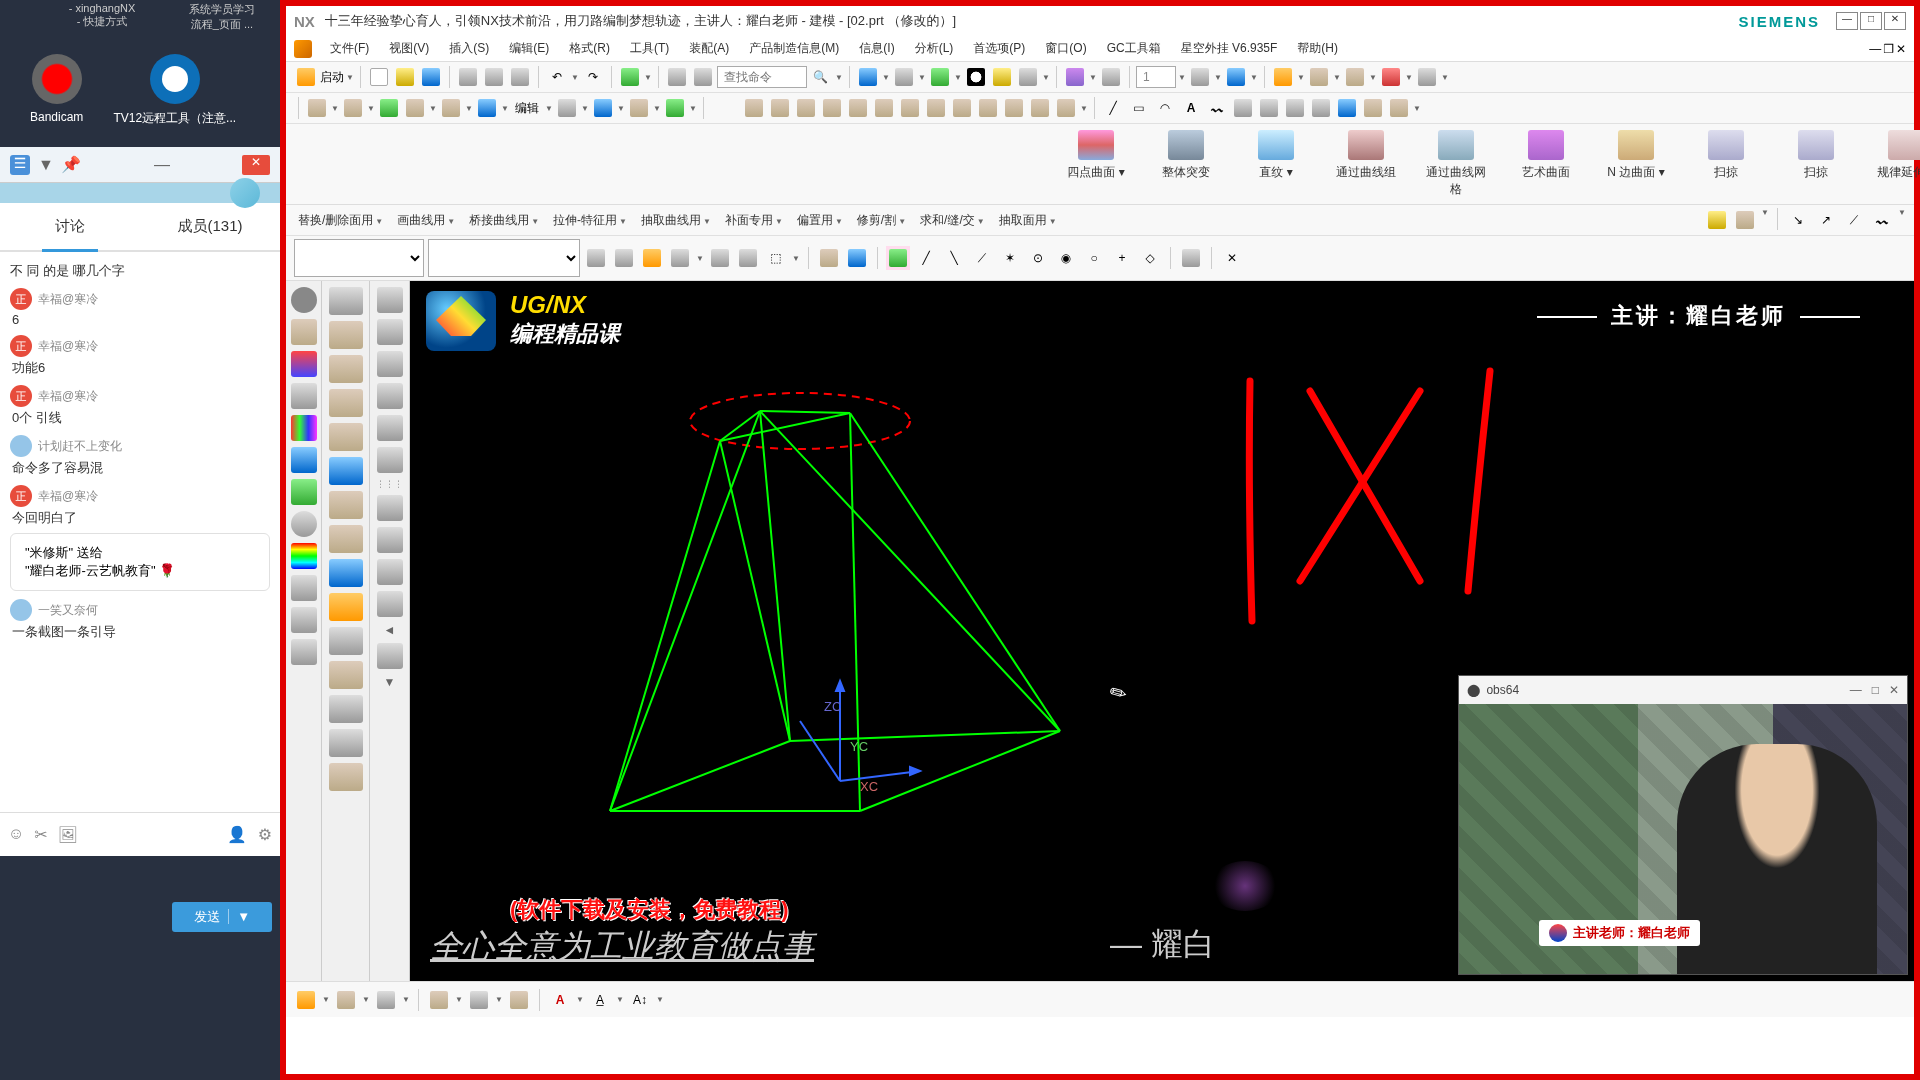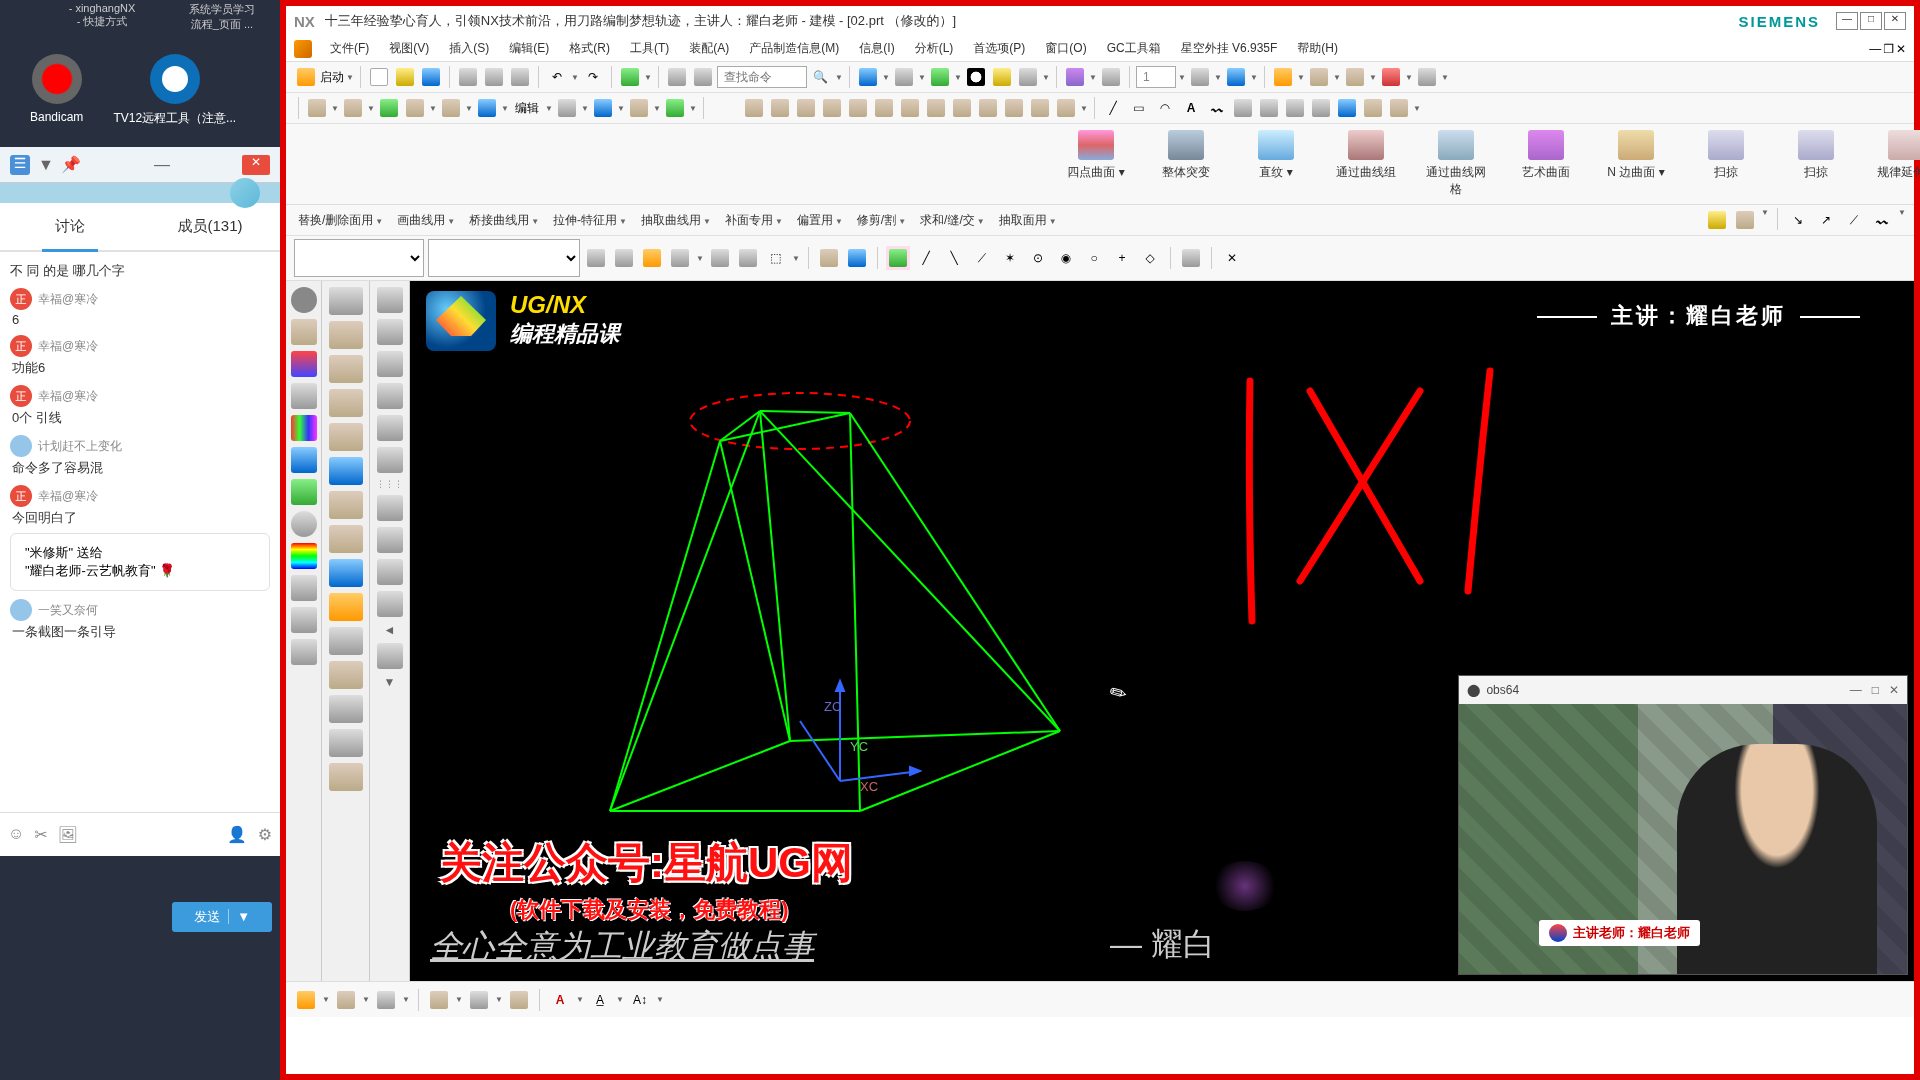--- a/index.html
+++ b/index.html
@@ -693,21 +693,20 @@
             <path d="M 80 30 L 190 220"></path>
             <path d="M 190 30 L 70 220"></path>
             <path d="M 260 10 Q 248 120 238 230"></path>
           </g>
         </svg>
       </div>
 
       <div style="position:absolute;left:700px;top:400px;color:#fff;font-size:20px;transform:rotate(-30deg)">✎</div>
 
       <div class="purple-mark"></div>
-      <div class="overlay-red">关注公众号:星航UG网</div>
       <div class="overlay-red2">(软件下载及安装，免费教程)</div>
       <div class="overlay-white">全心全意为工业教育做点事</div>
       <div class="overlay-author">— 耀白</div>
 
       <div class="webcam">
         <div class="webcam-title">
           <span>⬤</span>
           <span>obs64</span>
           <div class="wctrl">
             <span>—</span>

